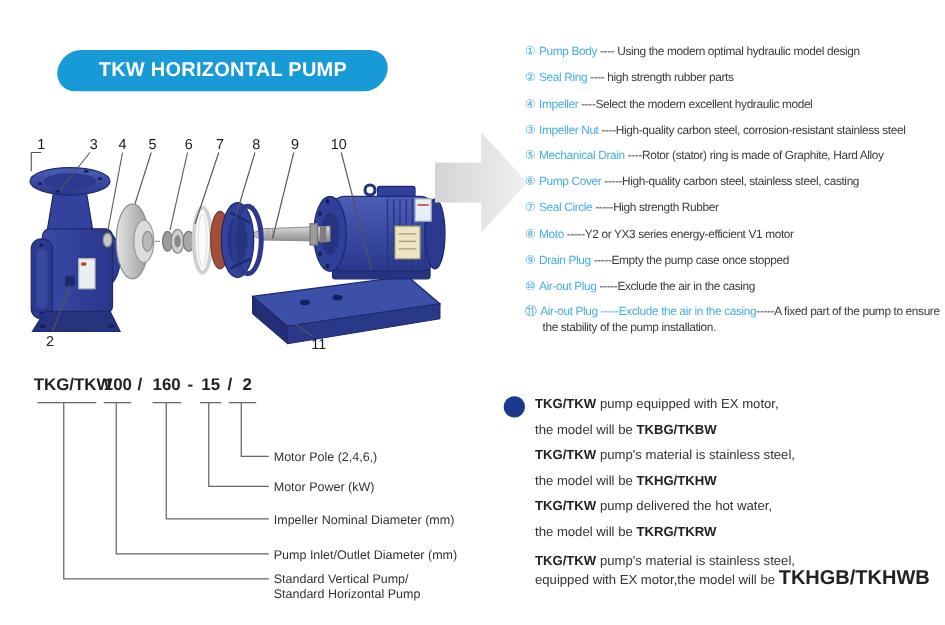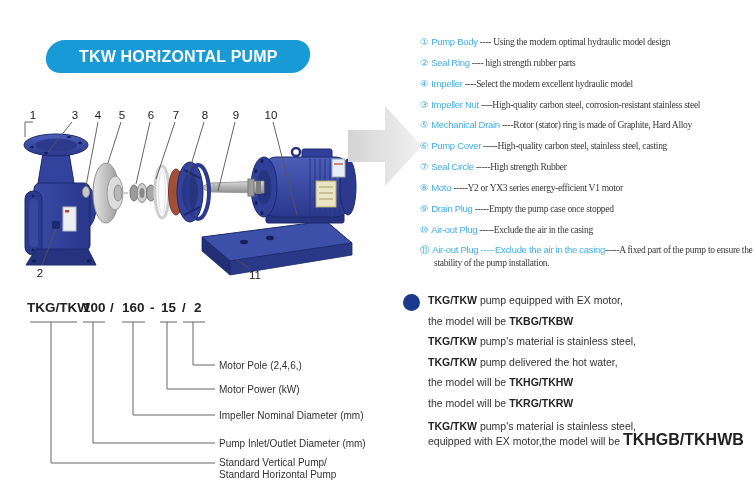--- a/index.html
+++ b/index.html
@@ -16,27 +16,27 @@
   .arrow-svg{position:absolute;left:345px;top:98px;}
 
   
   .parts{position:absolute;left:420px;top:36px;width:334px;font-size:9.5px;letter-spacing:-0.3px;
          color:#3a3a3a;}
   .pitem{margin-bottom:8.5px;line-height:1.3;padding-left:14px;text-indent:-14px;white-space:nowrap;}
   .pitem.wrap{white-space:normal;}
   .pnum{color:#45aee5;margin-right:3px;}
   .pname{color:#45aee5;}
   .pdescblue{color:#45aee5;}
-  .pdesc{color:#3a3a3a;font-family:Liberation Serif, serif;}
+  .pdesc{color:#3a3a3a;}
 
   
   .model-svg{position:absolute;left:15px;top:293px;}
 
   
-  .notes{position:absolute;left:400px;top:290px;width:352px;font-size:10.5px;color:#333;}
+  .notes{position:absolute;left:400px;top:313px;width:352px;font-size:10.5px;color:#333;}
   .note-bullet{position:absolute;left:3px;top:4px;width:17px;height:17px;border-radius:50%;background:#1b3a8e;}
   .nline{padding-left:28px;line-height:20.5px;}
   .nline b{color:#222;}
   .nline .xl{font-size:16px;}
   .tight{line-height:14px;}
   .tight-first{line-height:14px;margin-top:6px;}
 </style>
 </head>
 <body>
 
@@ -249,20 +249,20 @@
       <text x="204" y="173">Standard Vertical Pump/</text>
       <text x="204" y="185">Standard  Horizontal Pump</text>
     </g>
   </svg>
 
   <div class="notes">
     <span class="note-bullet"></span>
     <div class="nline"><span></span><b>TKG/TKW</b><span> pump equipped with EX motor,</span></div>
     <div class="nline"><span>the model will be </span><b>TKBG/TKBW</b><span></span></div>
     <div class="nline"><span></span><b>TKG/TKW</b><span> pump's material is stainless steel,</span></div>
+    <div class="nline"><span>the model will be </span><b>TKHG/TKHW</b><span></span></div>
     <div class="nline"><span></span><b>TKG/TKW</b><span> pump delivered the hot water,</span></div>
-    <div class="nline"><span>the model will be </span><b>TKHG/TKHW</b><span></span></div>
     <div class="nline"><span>the model will be </span><b>TKRG/TKRW</b><span></span></div>
     <div class="nline tight-first"><span></span><b>TKG/TKW</b><span> pump's material is stainless steel,</span></div>
     <div class="nline tight"><span>equipped with EX motor,the model will be </span><b class="xl">TKHGB/TKHWB</b><span></span></div>
   </div>
 
 </div>
 
 </body></html>

